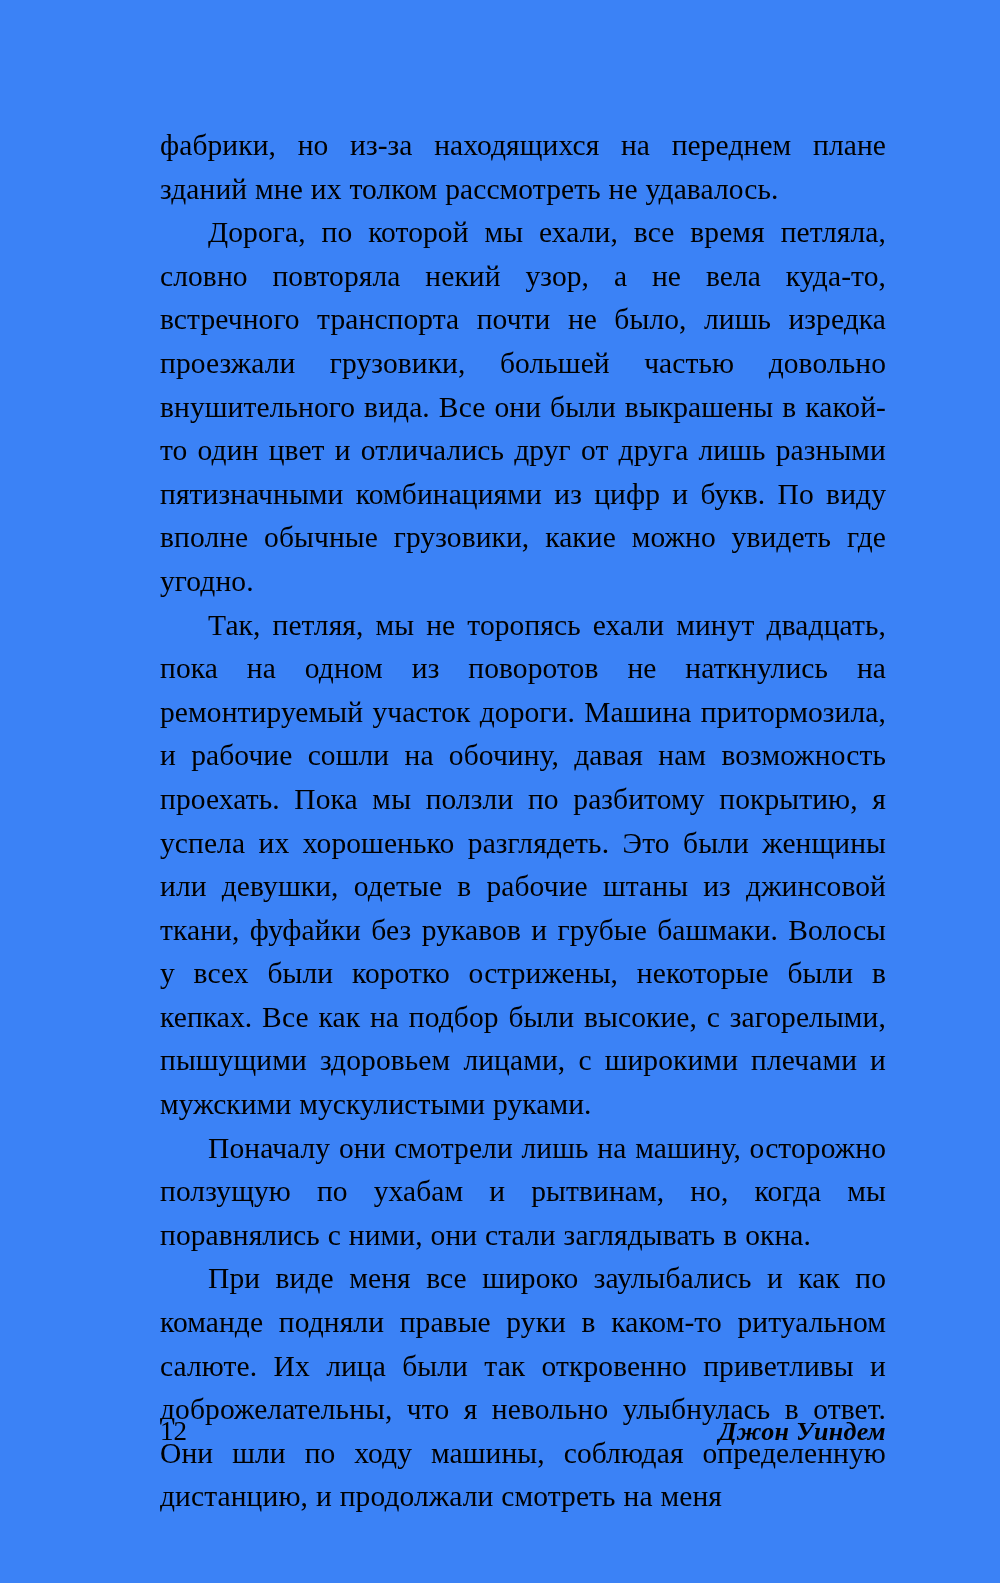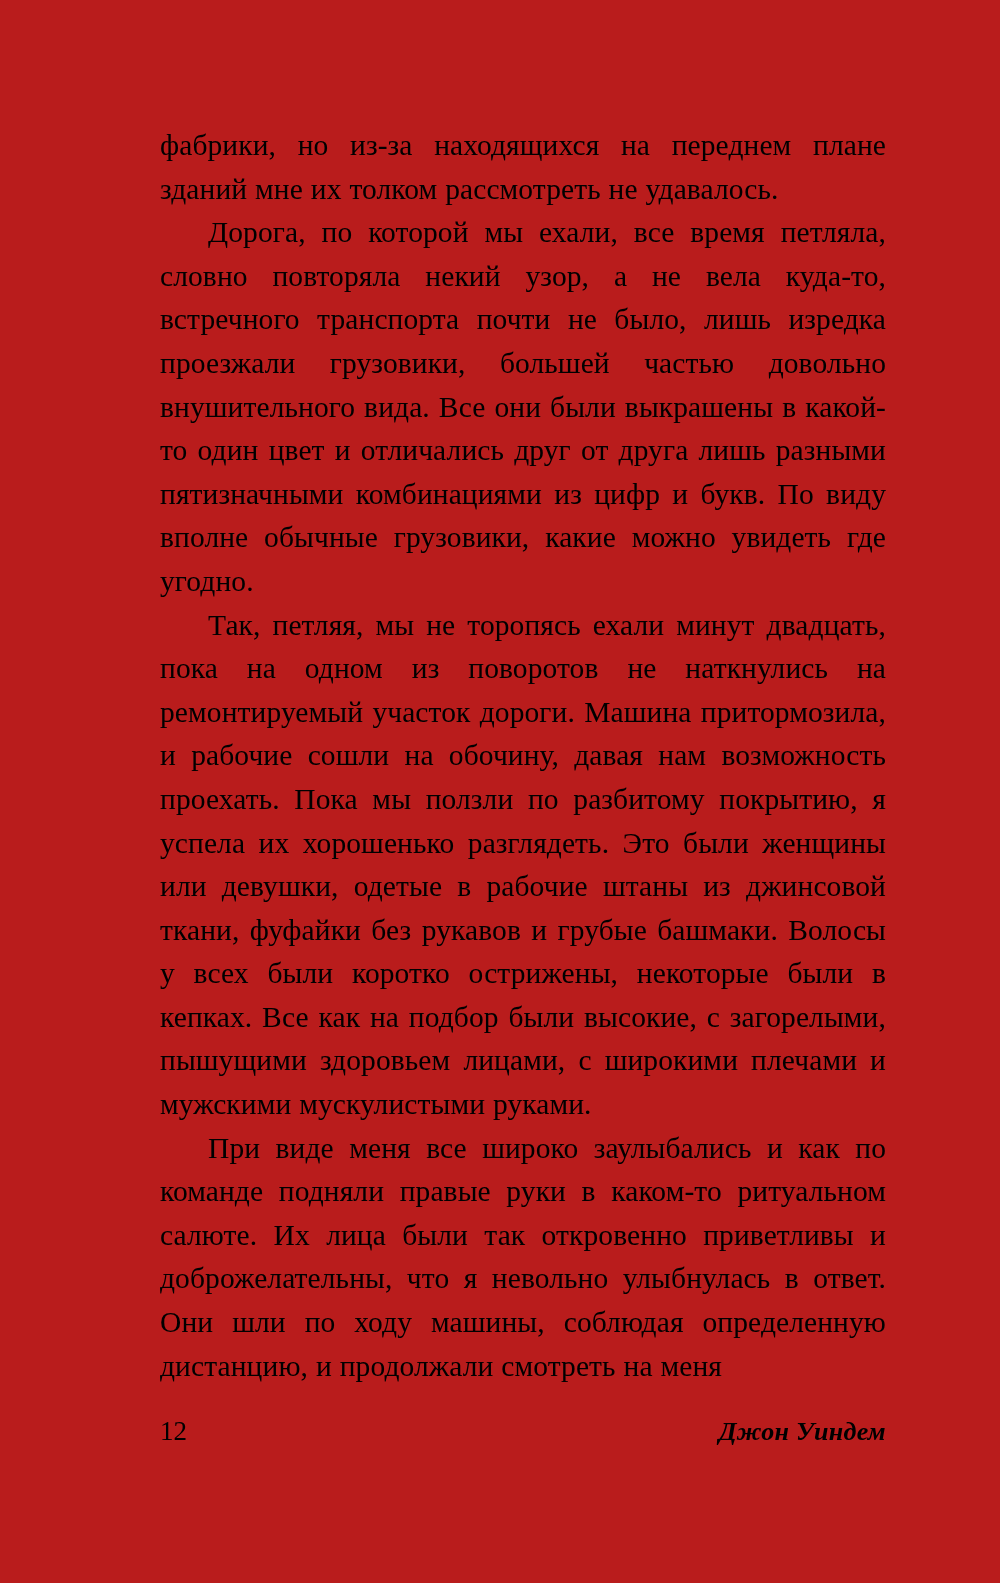--- a/index.html
+++ b/index.html
@@ -4,21 +4,21 @@
 <style>
   html, body {
     margin: 0;
     padding: 0;
     background: #ffffff;
   }
   .page {
     position: relative;
     width: 1000px;
     height: 1583px;
-    background: #b91c1c;
+    background: #3b82f6;
     margin: 0 auto;
     overflow: hidden;
     font-family: "Liberation Serif", "DejaVu Serif", serif;
     color: #000000;
   }
   .text-block {
     position: absolute;
     left: 160px;
     top: 124px;
     width: 726px;
@@ -61,20 +61,21 @@
 </style>
 </head>
 <body>
 
 <div class="page">
 
   <div class="text-block">
     <p class="para">фабрики, но из-за находящихся на переднем плане зданий мне их толком рассмотреть не удавалось.</p>
     <p class="para indent">Дорога, по которой мы ехали, все время петляла, словно повторяла некий узор, а не вела куда-то, встречного транспорта почти не было, лишь изредка проезжали грузовики, большей частью довольно внушительного вида. Все они были выкрашены в какой-то один цвет и отличались друг от друга лишь разными пятизначными комбинациями из цифр и букв. По виду вполне обычные грузовики, какие можно увидеть где угодно.</p>
     <p class="para indent">Так, петляя, мы не торопясь ехали минут двадцать, пока на одном из поворотов не наткнулись на ремонтируемый участок дороги. Машина притормозила, и рабочие сошли на обочину, давая нам возможность проехать. Пока мы ползли по разбитому покрытию, я успела их хорошенько разглядеть. Это были женщины или девушки, одетые в рабочие штаны из джинсовой ткани, фуфайки без рукавов и грубые башмаки. Волосы у всех были коротко острижены, некоторые были в кепках. Все как на подбор были высокие, с загорелыми, пышущими здоровьем лицами, с широкими плечами и мужскими мускулистыми руками.</p>
+    <p class="para indent">Поначалу они смотрели лишь на машину, осторожно ползущую по ухабам и рытвинам, но, когда мы поравнялись с ними, они стали заглядывать в окна.</p>
     <p class="para indent">При виде меня все широко заулыбались и как по команде подняли правые руки в каком-то ритуальном салюте. Их лица были так откровенно приветливы и доброжелательны, что я невольно улыбнулась в ответ. Они шли по ходу машины, соблюдая определенную дистанцию, и продолжали смотреть на меня</p>
   </div>
 
   <div class="footer">
     <span class="folio">12</span>
     <span class="running-title">Джон Уиндем</span>
   </div>
 
 </div>
 

